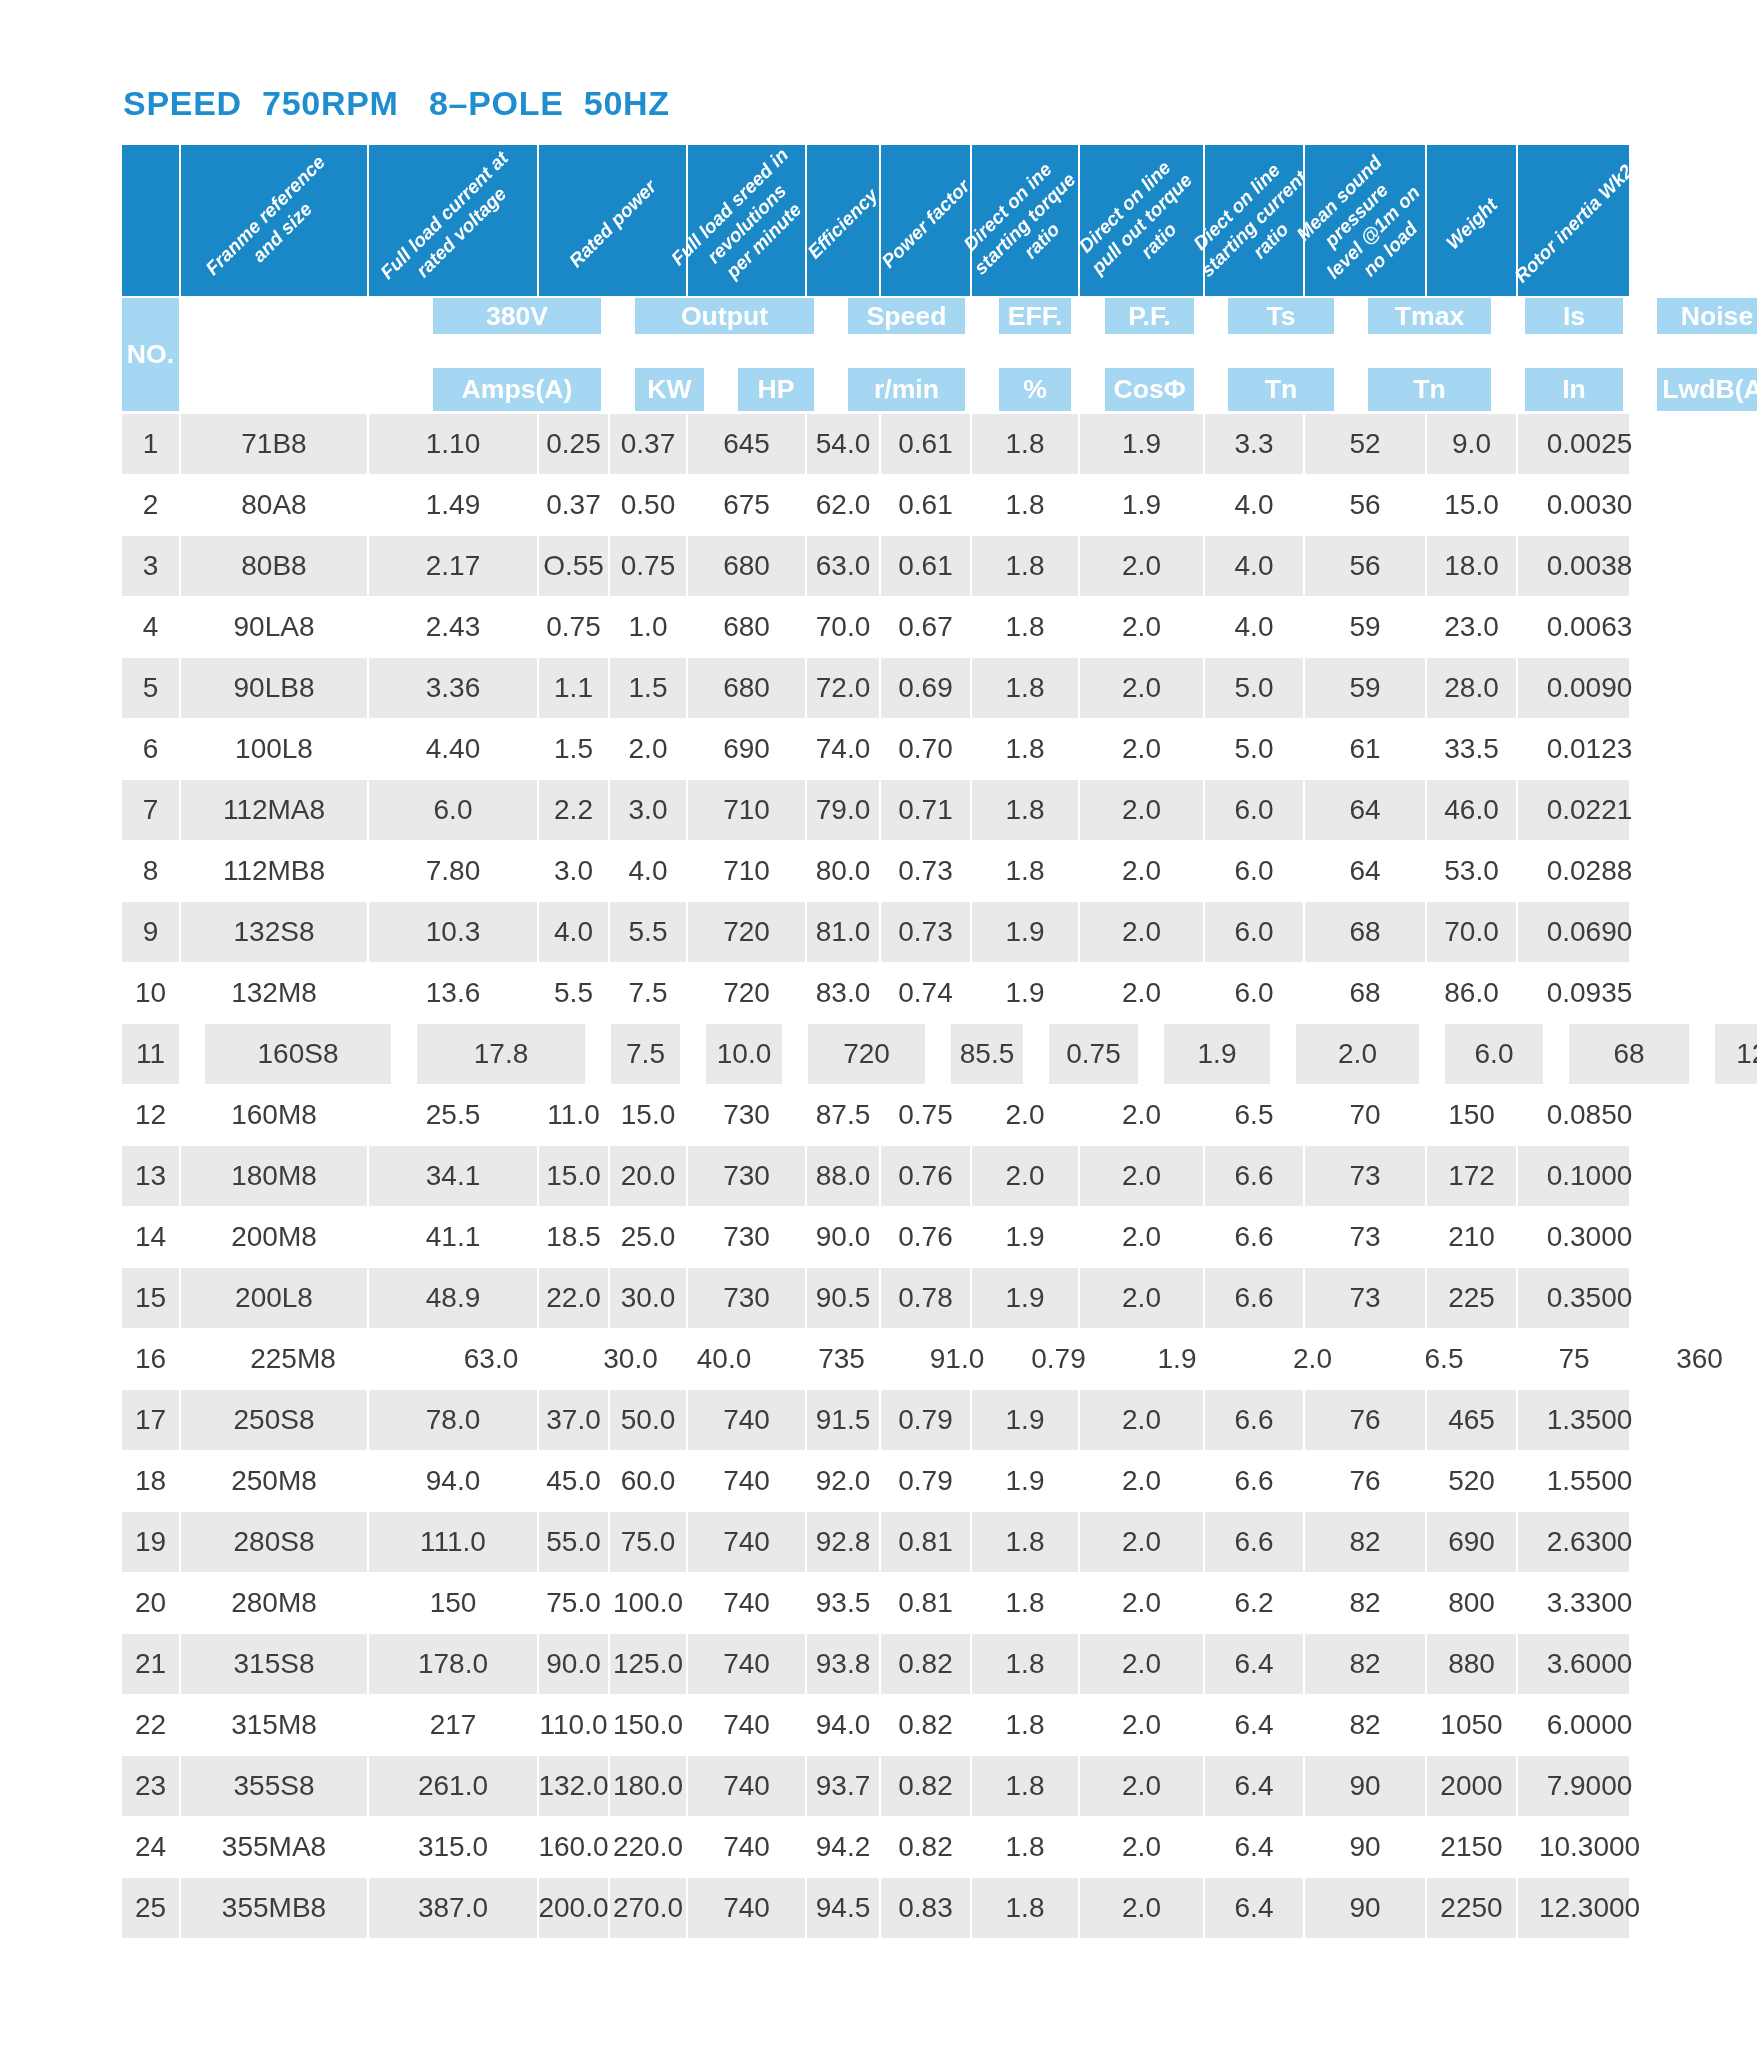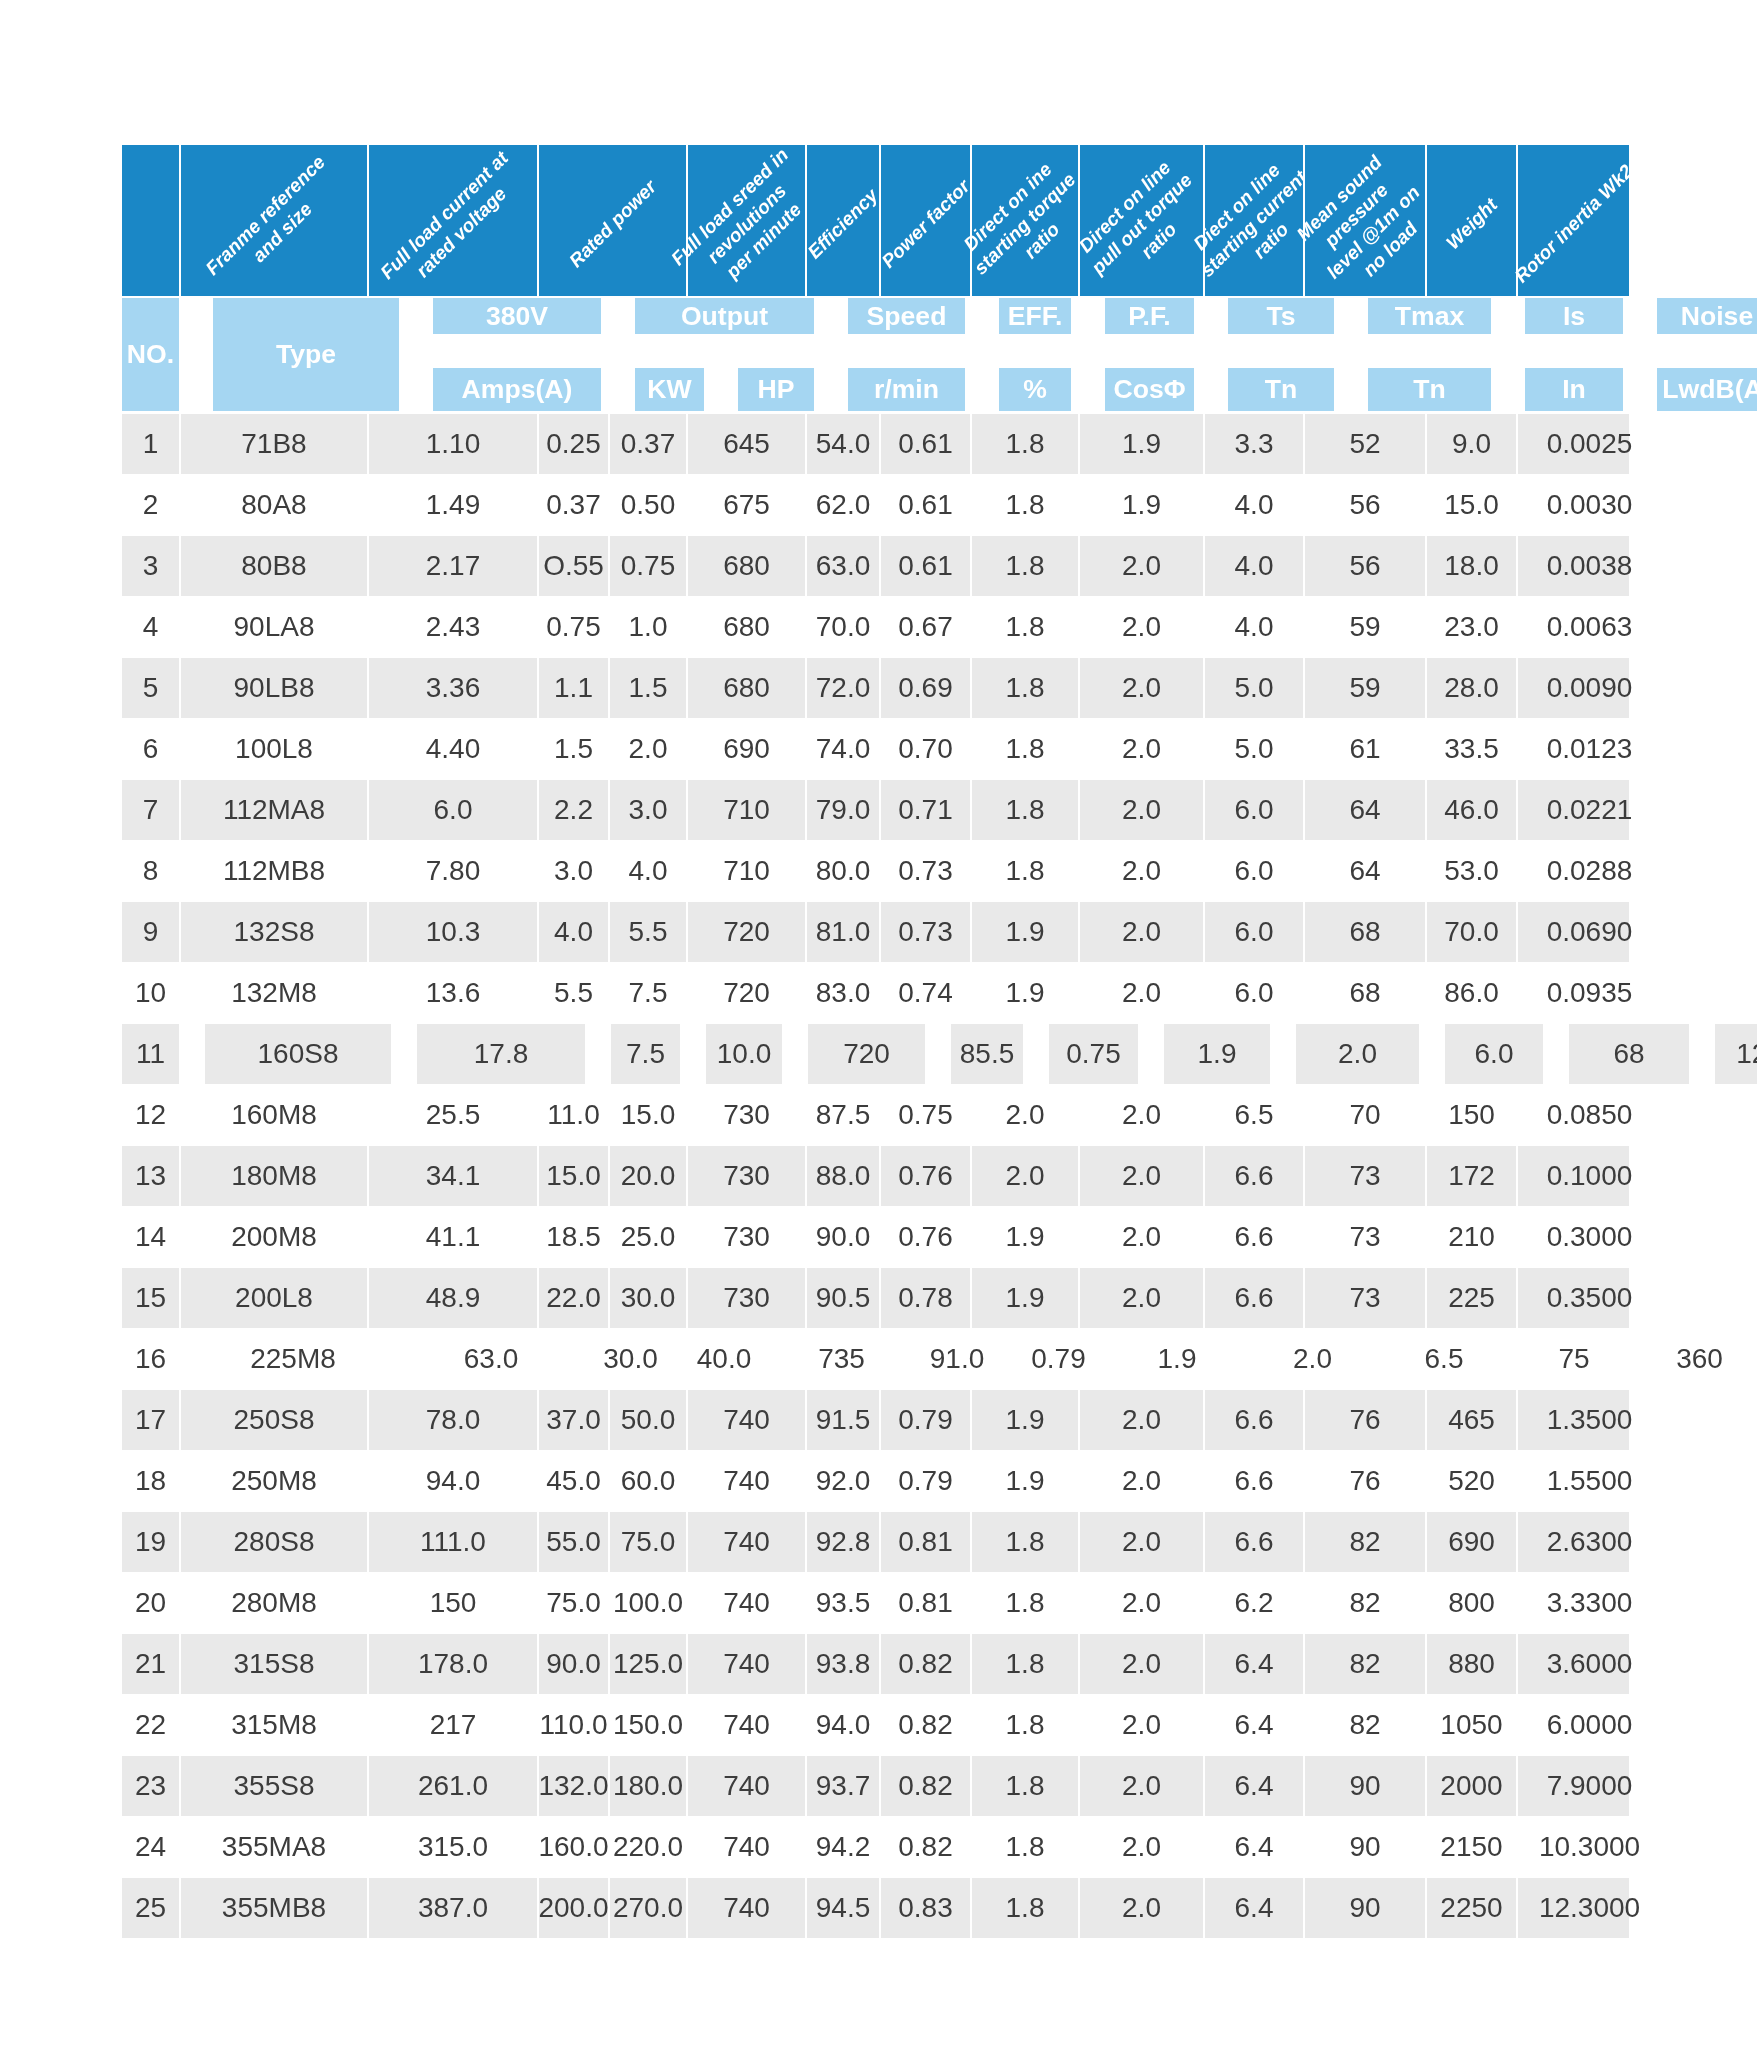--- a/index.html
+++ b/index.html
@@ -49,20 +49,21 @@
     font-size:28px; color:#3c3c3c;
   }
   .dcell.last { border-right:none;padding-left:32px; }
   .row-odd  .dcell { background:#e9e9e9; }
   .row-even .dcell { background:#ffffff; }
 </style>
 </head>
 <body>
 
 <div class="page">
+  <div class="subtitle">SPEED  750RPM   8–POLE  50HZ</div>
 
   <div class="tbl">
     <div class="grid" style="grid-template-columns: 59px 188px 170px 71px 78px 119px 74px 91px 108px 125px 100px 122px 91px 111px;">
         <div class="hcell" style="grid-column: 1 / span 1;"></div>
         <div class="hcell" style="grid-column: 2 / span 1;">
           <div class="rot">Franme reference
 and size</div>
         </div>
         <div class="hcell" style="grid-column: 3 / span 1;">
           <div class="rot">Full load current at
@@ -105,21 +106,20 @@
         </div>
         <div class="hcell" style="grid-column: 13 / span 1;">
           <div class="rot">Weight</div>
         </div>
         <div class="hcell last" style="grid-column: 14 / span 1;">
           <div class="rot">Rotor inertia Wk2</div>
         </div>
       </div>
     <div class="grid band-light" style="grid-template-columns: 59px 188px 170px 71px 78px 119px 74px 91px 108px 125px 100px 122px 91px 111px;">
         <div class="scell" style="grid-area: 1 / 1 / span 2 / span 1;">NO.</div>
-        <div class="scell" style="grid-area: 1 / 2 / span 2 / span 1;">Type</div>
         <div class="scell" style="grid-area: 1 / 3 / auto / span 1;">380V</div>
         <div class="scell" style="grid-area: 1 / 4 / auto / span 2;">Output</div>
         <div class="scell" style="grid-area: 1 / 6 / auto / span 1;">Speed</div>
         <div class="scell" style="grid-area: 1 / 7 / auto / span 1;">EFF.</div>
         <div class="scell" style="grid-area: 1 / 8 / auto / span 1;">P.F.</div>
         <div class="scell" style="grid-area: 1 / 9 / auto / span 1;">Ts</div>
         <div class="scell" style="grid-area: 1 / 10 / auto / span 1;">Tmax</div>
         <div class="scell" style="grid-area: 1 / 11 / auto / span 1;">Is</div>
         <div class="scell" style="grid-area: 1 / 12 / auto / span 1;">Noise</div>
         <div class="scell" style="grid-area: 1 / 13 / auto / span 1;">Weight</div>

